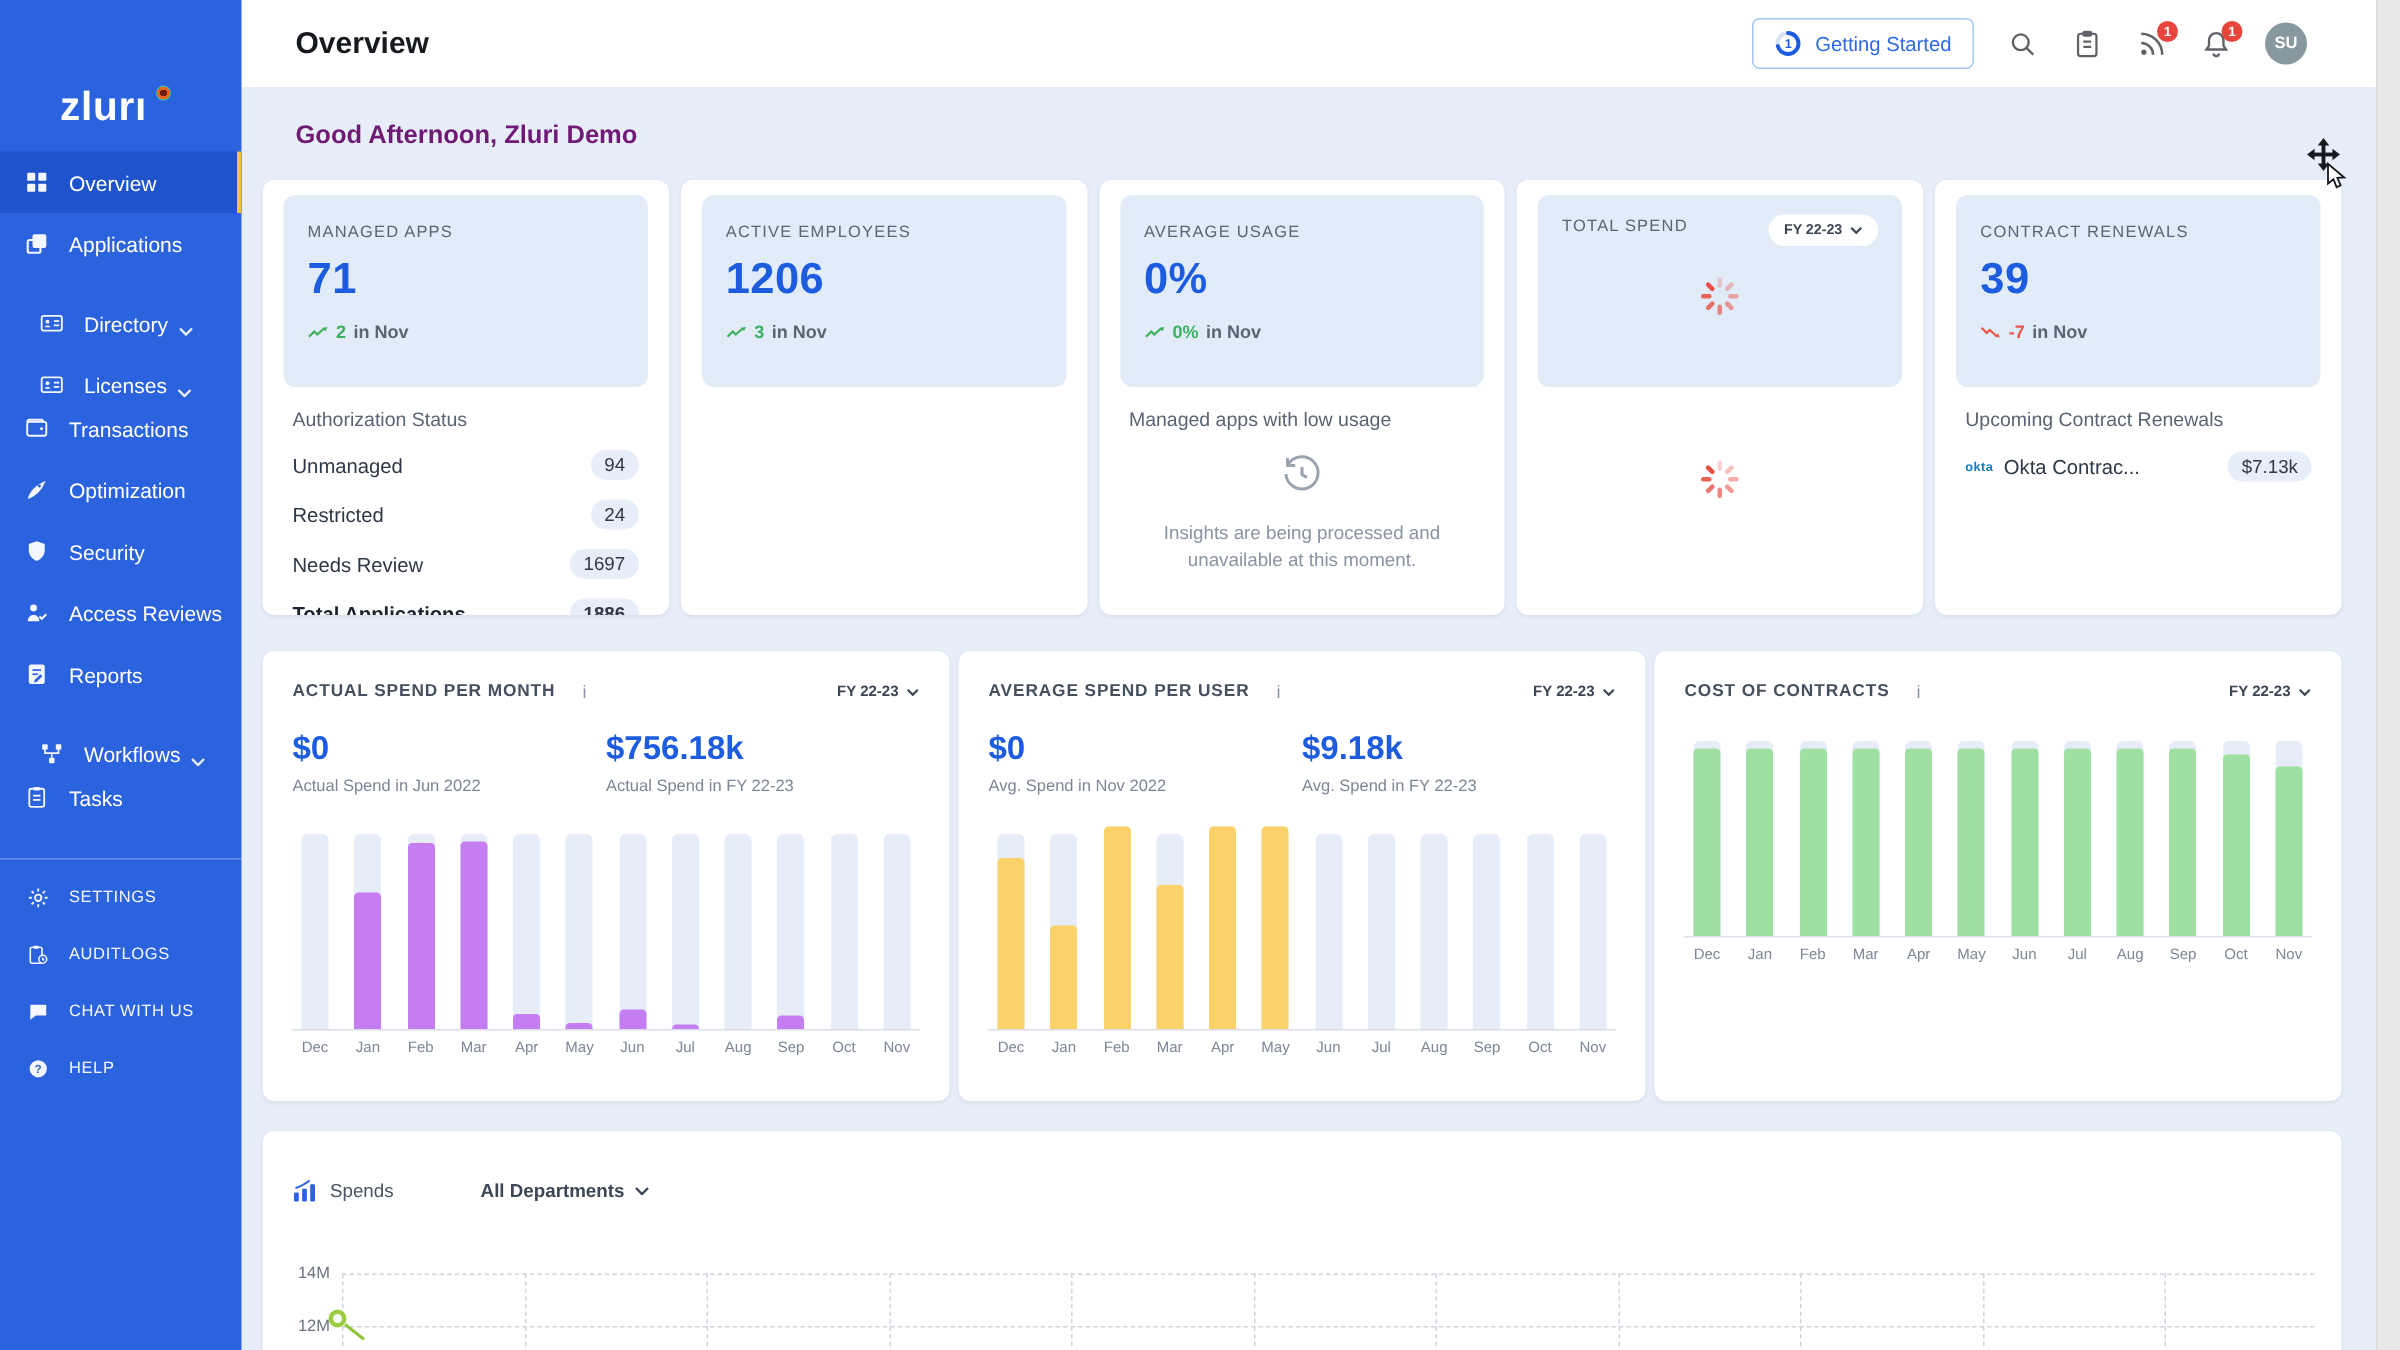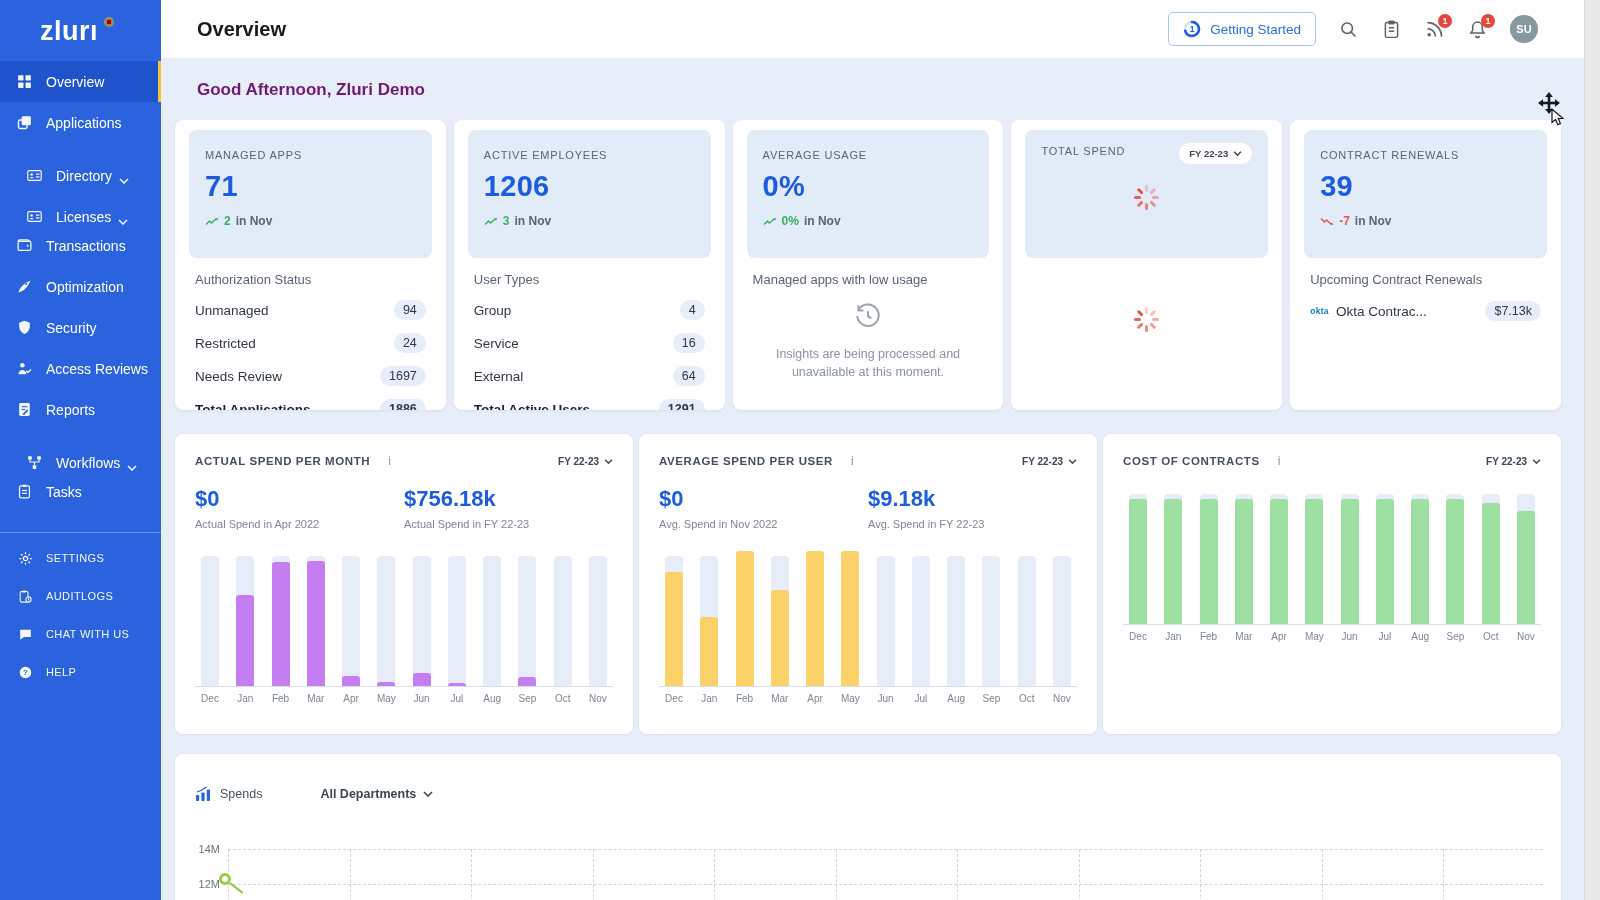--- a/index.html
+++ b/index.html
@@ -1,21 +1,21 @@
 <!DOCTYPE html>
 <html><head>
 <meta charset="utf-8">
 <style>
   * { margin:0; padding:0; box-sizing:border-box; }
   html,body { width:1600px; height:900px; overflow:hidden; font-family:"Liberation Sans", sans-serif; background:#fff; }
   .app { display:flex; width:1600px; height:900px; }
 
   
   .sidebar { width:161px; min-width:161px; height:900px; background:#2b62de; color:#fff; position:relative; z-index:2; }
-  .logo { padding:16px 11px 14px 40px; font-size:27px; font-weight:800; letter-spacing:0.5px; position:relative; color:#fff; }
+  .logo { padding:16px 11px 14px 40px; font-size:27px; font-weight:800; letter-spacing:0.5px; position:relative; color:#fff;margin-top:40px; }
   .logo-dot { position:absolute; top:17px; left:104px; width:10px; height:10px; border-radius:50%;
     background:radial-gradient(circle,#6e1a0a 0 32%,#e8641f 32% 60%,#3fc1a9 60% 100%); }
   .side-item { display:flex; align-items:center; height:41px; padding-left:16px; cursor:pointer; position:relative; font-size:14px; }
   .side-item.indent { padding-left:26px;align-items:flex-end; }
   .side-item.active { background:#1e53cc; }
   .side-item.active::after { content:""; position:absolute; right:0; top:0; bottom:0; width:3px; background:#f2c437; }
   .side-item .icn { width:17px; height:17px; display:inline-flex; margin-right:13px; opacity:.95; }
   .side-item .icn svg { width:17px; height:17px; }
   .side-label { white-space:nowrap; }
   .side-chev { margin-left:7px; display:inline-flex; opacity:.9; }
@@ -369,39 +369,20 @@
             <div class="panel"><span class="panel-title">ACTIVE EMPLOYEES</span><div class="panel-value">1206</div><div class="delta">
                 <span style="display: inline-flex;">
                   <svg width="14" height="9" viewBox="0 0 14 9">
                     <path d="M1 7.5L4.5 4l2 2L11 2" fill="none" stroke="#3db060" stroke-width="1.5"></path>
                     <path d="M13.3 1l-3.4.5 2.1 2.3z" fill="#3db060"></path>
                   </svg>
                 </span>
                 <span class="d-num up">3</span>
                 <span class="d-suf">in Nov</span>
               </div></div>
-            <div class="list-wrap">
-              <div class="list-title">User Types</div>
-              <div class="lrow">
-                <span>Group</span>
-                <span class="pill">4</span>
-              </div>
-              <div class="lrow">
-                <span>Service</span>
-                <span class="pill">16</span>
-              </div>
-              <div class="lrow">
-                <span>External</span>
-                <span class="pill">64</span>
-              </div>
-              <div class="lrow bold">
-                <span>Total Active Users</span>
-                <span class="pill">1291</span>
-              </div>
-            </div>
           </div>
           <div class="card">
             <div class="panel"><span class="panel-title">AVERAGE USAGE</span><div class="panel-value">0%</div><div class="delta">
                 <span style="display: inline-flex;">
                   <svg width="14" height="9" viewBox="0 0 14 9">
                     <path d="M1 7.5L4.5 4l2 2L11 2" fill="none" stroke="#3db060" stroke-width="1.5"></path>
                     <path d="M13.3 1l-3.4.5 2.1 2.3z" fill="#3db060"></path>
                   </svg>
                 </span>
                 <span class="d-num up">0%</span>
@@ -481,21 +462,21 @@
               <span class="fy-dd">
                 <span>FY 22-23</span>
                 <svg width="9" height="5" viewBox="0 0 10 6">
                   <path d="M1 1l4 4 4-4" stroke="#3c4654" fill="none" stroke-width="1.8"></path>
                 </svg>
               </span>
             </div>
             <div class="ch-stats">
               <div class="ch-stat">
                 <div class="stat-v">$0</div>
-                <div class="stat-l">Actual Spend in Apr 2022</div>
+                <div class="stat-l">Actual Spend in Jun 2022</div>
               </div>
               <div class="ch-stat">
                 <div class="stat-v">$756.18k</div>
                 <div class="stat-l">Actual Spend in FY 22-23</div>
               </div>
             </div>
             <div class="bars">
               <div class="slot">
                 <div class="track"></div>
                 <div class="fill" style="height: 0px; background: rgb(196, 126, 242);"></div>

